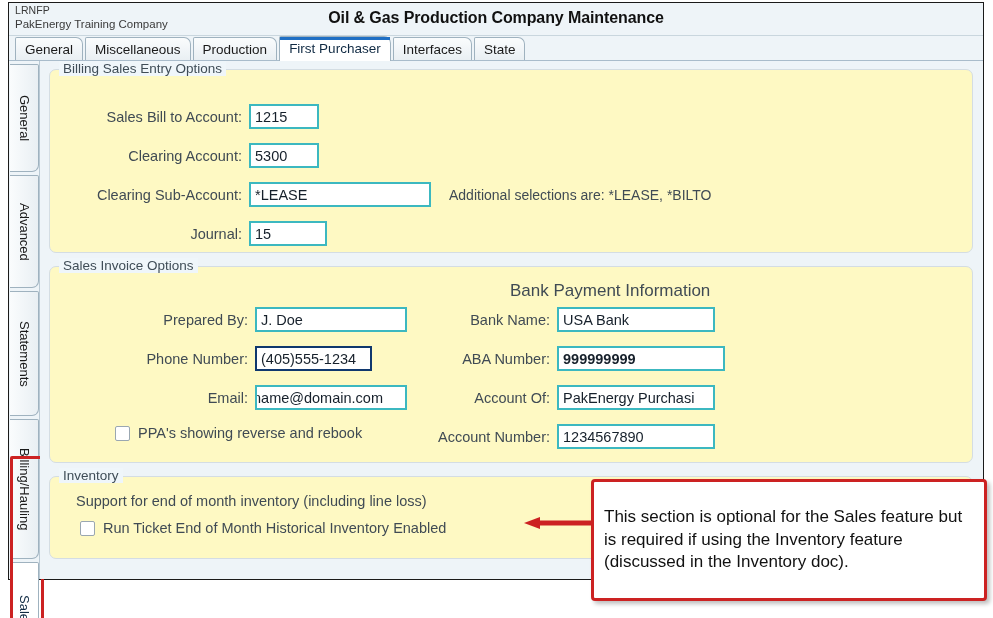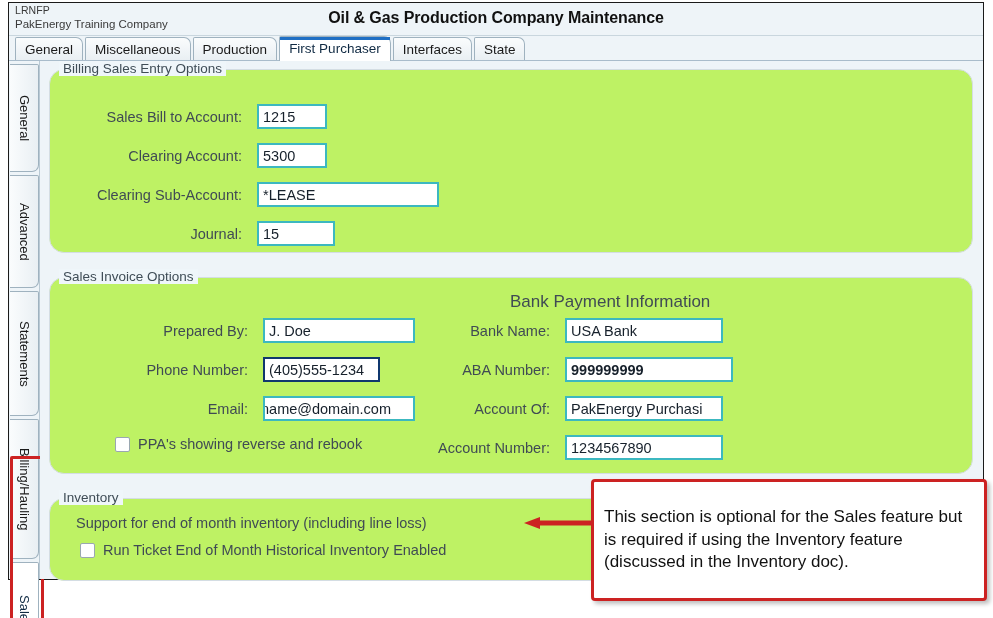--- a/index.html
+++ b/index.html
@@ -173,24 +173,24 @@
     flex: 1 1 auto;
     background: #eef4f8;
     padding: 8px 10px 0 9px;
     box-sizing: border-box;
   }
 
   
   .groupbox {
     position: relative;
     border: 1px solid #d4dde3;
-    border-radius: 15px;
-    background: #bef264;
-    box-sizing: border-box;
-    margin-bottom: 24px;
+    border-radius: 7px;
+    background: #fef9c3;
+    box-sizing: border-box;
+    margin-bottom: 13px;
   }
   .group-legend {
     position: absolute;
     top: -9px;
     left: 9px;
     padding: 0 4px;
     background: #eff6fa;
     font-size: 13.5px;
     color: #3f4d57;
     white-space: nowrap;
@@ -198,21 +198,20 @@
 
   #group-billing { height: 184px; }
   #group-sales   { height: 197px; }
   #group-inventory { height: 83px; }
 
   
   .field-row {
     position: absolute;
     display: flex;
     align-items: center;
-    gap: 8px;
   }
   .field-label {
     font-size: 14.5px;
     color: #404b54;
     text-align: right;
     white-space: nowrap;
     padding-right: 7px;
   }
   .textbox {
     height: 25px;
@@ -418,20 +417,21 @@
         </div>
 
         <div class="field-row" id="row-clearing-acct">
           <div class="field-label">Clearing Account:</div>
           <div class="textbox" id="tb-clearing-acct">5300</div>
         </div>
 
         <div class="field-row" id="row-clearing-sub">
           <div class="field-label">Clearing Sub-Account:</div>
           <div class="textbox" id="tb-clearing-sub">*LEASE</div>
+          <div class="side-note" id="note-sub-account">Additional selections are: *LEASE, *BILTO</div>
         </div>
 
         <div class="field-row" id="row-journal">
           <div class="field-label">Journal:</div>
           <div class="textbox" id="tb-journal">15</div>
         </div>
       </div>
 
       <div class="groupbox" id="group-sales">
         <div class="group-legend">Sales Invoice Options</div>

